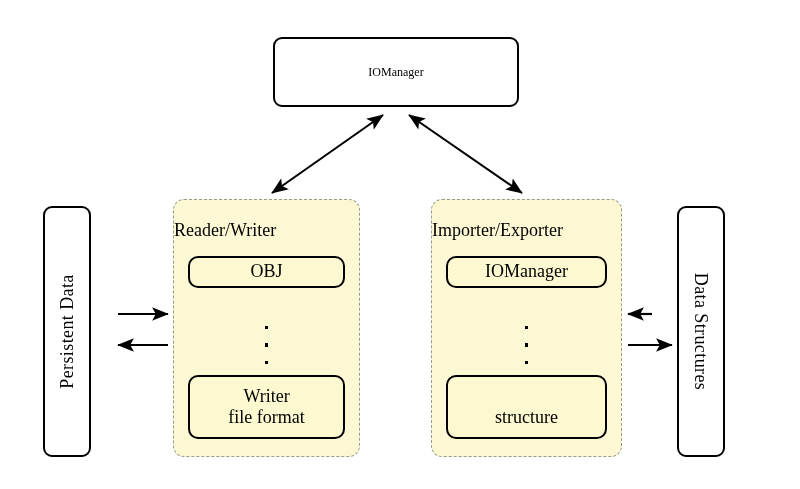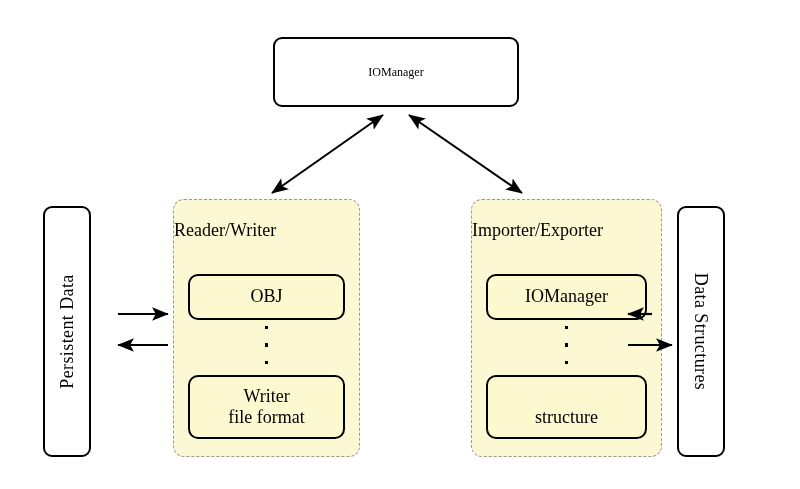--- a/index.html
+++ b/index.html
@@ -77,21 +77,21 @@
   .group-panel {
     position: absolute;
     box-sizing: border-box;
     background: #fcf8d4;
     border: 1.6px dashed #9a9a8e;
     border-radius: 11px;
     top: 199px;
     height: 258px;
   }
   #panel-reader-writer { left: 173px; width: 187px; }
-  #panel-importer-exporter { left: 431px; width: 191px; margin-left: 40px; }
+  #panel-importer-exporter { left: 431px; width: 191px; }
 
   .group-title {
     position: absolute;
     top: 20px;
     left: 0;
     right: 0;
     font-size: 18px;
     white-space: nowrap;
   }
 
@@ -104,21 +104,21 @@
     border-radius: 10px;
     display: flex;
     align-items: center;
     justify-content: center;
     text-align: center;
     font-size: 18px;
     line-height: 1.18;
     left: 14px;
     right: 14px;
   }
-  .inner-box.top { top: 74px; height: 46px; }
+  .inner-box.top { top: 56px; height: 32px; }
   .inner-box.bottom { top: 175px; height: 64px; }
 
   
   .vdots {
     position: absolute;
     left: 0;
     right: 0;
     top: 126px;
     height: 38px;
     display: flex;

